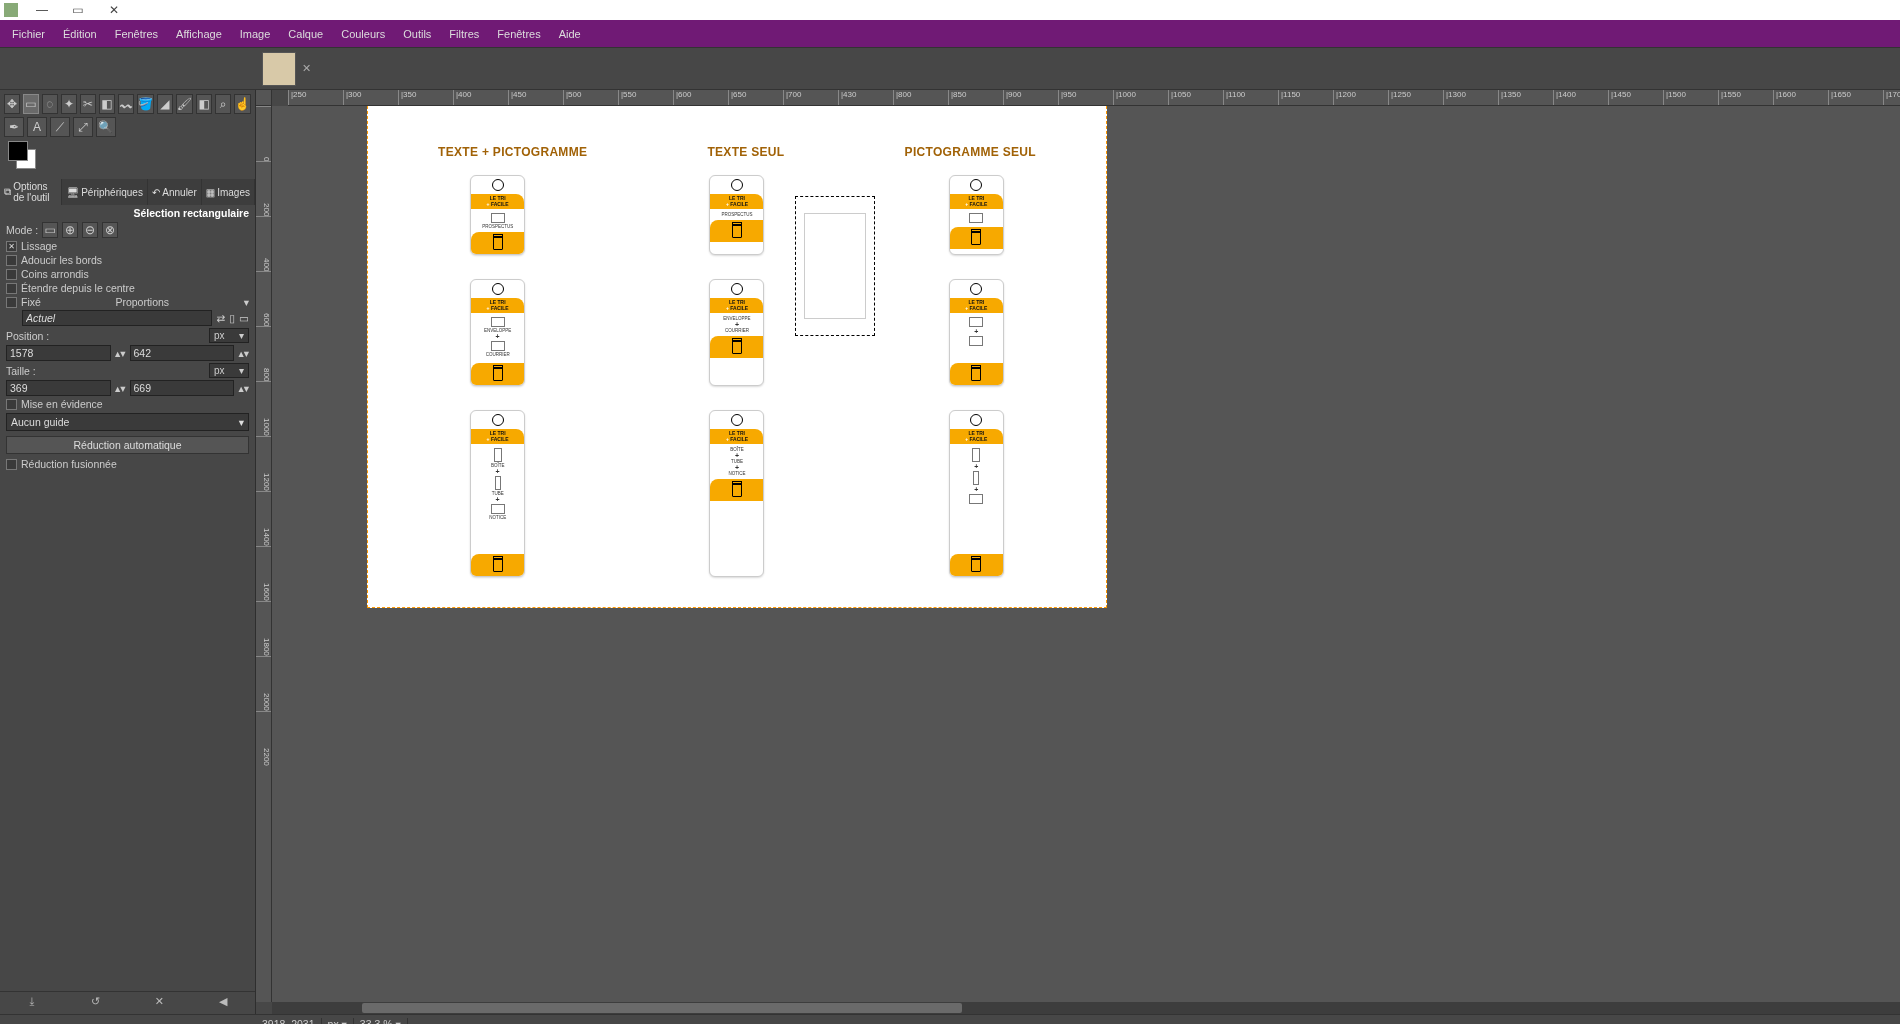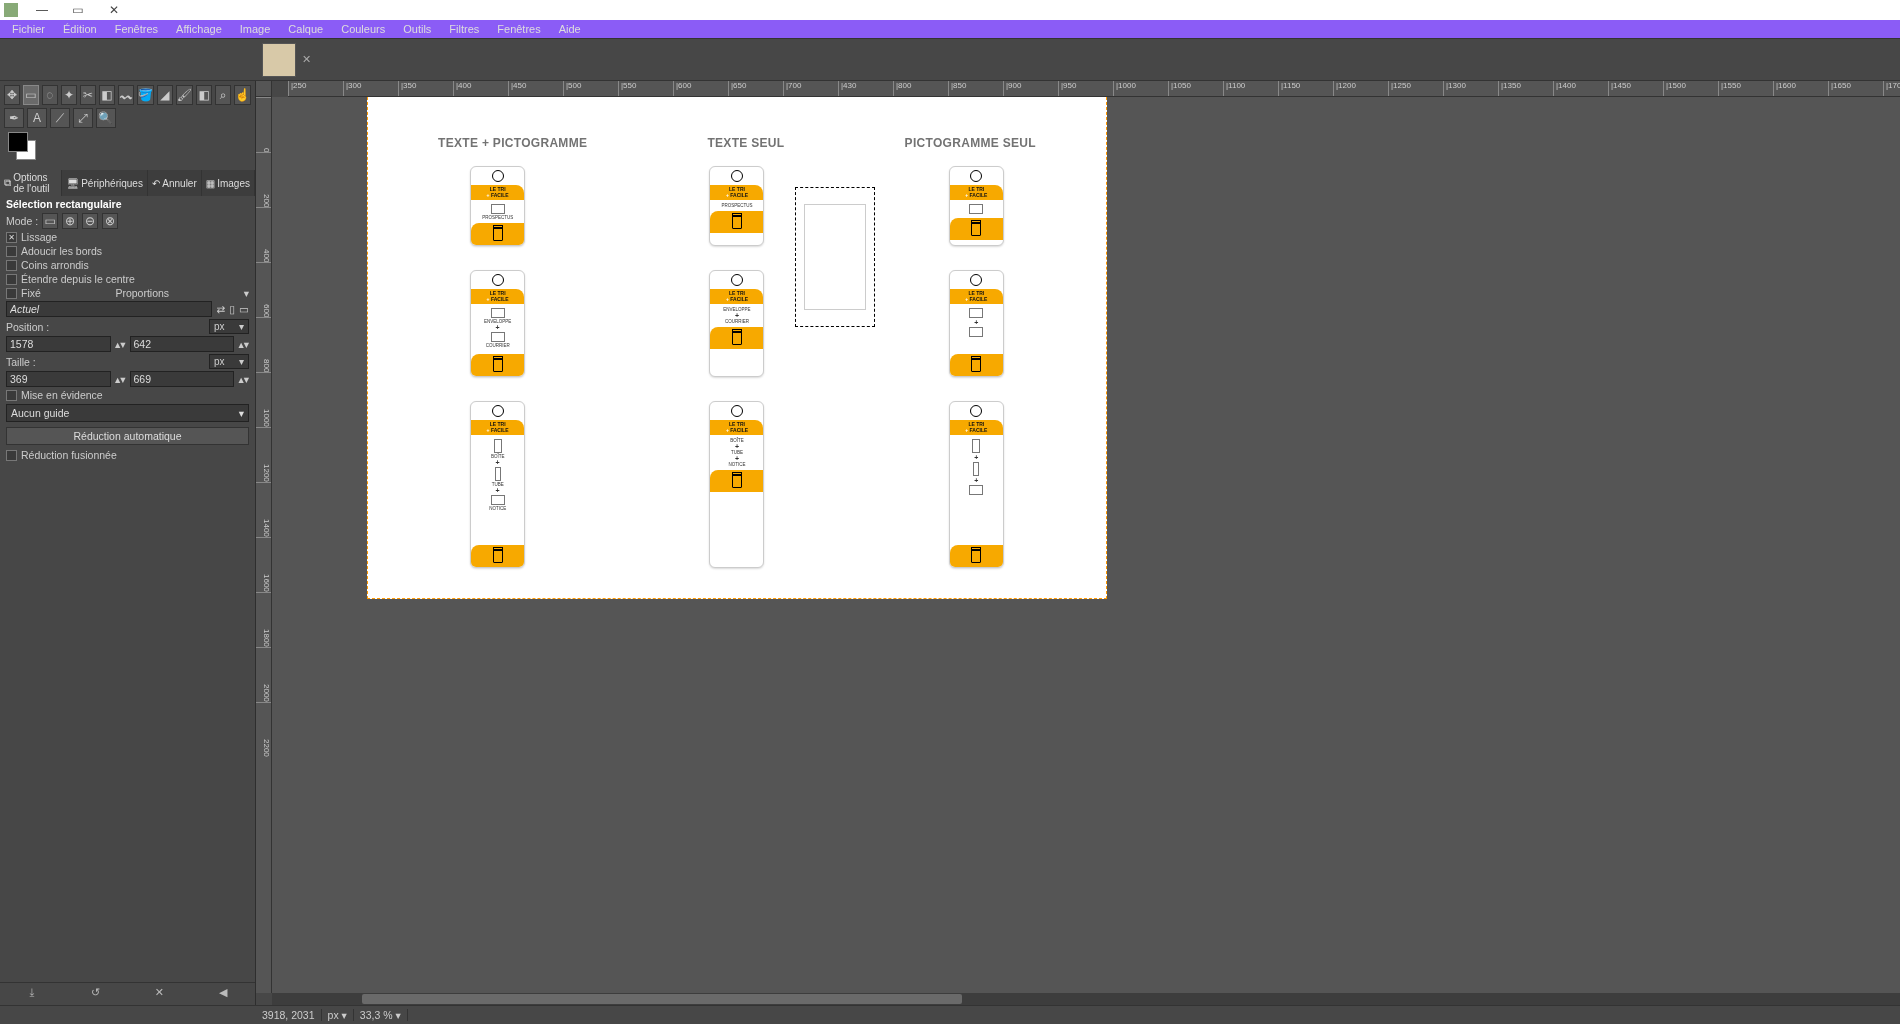--- a/index.html
+++ b/index.html
@@ -5,21 +5,21 @@
 * { margin: 0; padding: 0; box-sizing: border-box; font-family: "Segoe UI", Tahoma, sans-serif; }
 html, body { height: 100%; background: #474747; color: #ddd; overflow: hidden; font-size: 11px; }
 
 
 .titlebar { height: 20px; background: #fff; color: #000; display: flex; align-items: center; padding: 0 4px; }
 .titlebar .logo { width: 14px; height: 14px; background: #8a7; margin-right: 6px; }
 .titlebar .title { flex: 1; font-size: 11px; white-space: nowrap; overflow: hidden; }
 .titlebar .winbtn { width: 36px; text-align: center; font-size: 12px; color: #444; }
 
 
-.menubar { height: 19px; background: #8b5cf6; display: flex; align-items: center; padding: 0 4px; gap: 2px; border-bottom: 1px solid #333; }
+.menubar { height: 28px; background: #701a75; display: flex; align-items: center; padding: 0 4px; gap: 2px; border-bottom: 1px solid #333; }
 .menubar span { padding: 2px 8px; font-size: 11px; color: #ddd; }
 
 
 .topdock { height: 42px; background: #474747; display: flex; align-items: center; border-bottom: 1px solid #333; }
 .topdock .thumb { width: 34px; height: 34px; background: #d8c9a8; margin-left: 262px; border: 1px solid #555; }
 .topdock .x { color: #aaa; margin-left: 6px; font-size: 11px; }
 
 
 .main { display: flex; height: calc(100% - 20px - 20px - 42px - 18px); }
 
@@ -28,41 +28,41 @@
 .toolbox { padding: 4px; }
 .toolrow { display: flex; gap: 3px; margin-bottom: 3px; }
 .tool { width: 20px; height: 20px; background: #555; border: 1px solid #333; display: flex; align-items: center; justify-content: center; font-size: 12px; color: #ccc; }
 .tool.sel { background: #6a6a6a; border-color: #888; }
 .fgbg { width: 40px; height: 30px; position: relative; margin: 4px; }
 .fgbg .fg { position: absolute; top: 0; left: 0; width: 20px; height: 20px; background: #000; border: 1px solid #888; }
 .fgbg .bg { position: absolute; top: 8px; left: 8px; width: 20px; height: 20px; background: #fff; border: 1px solid #888; }
 .tabstrip { display: flex; background: #3d3d3d; font-size: 10px; }
 .tabstrip .tab { padding: 2px 4px; border-right: 1px solid #333; display: flex; align-items: center; gap: 2px; }
 .tabstrip .tab.sel { background: #474747; }
-.section-title { font-weight: bold; font-size: 10.5px; padding: 2px 6px; color: #fff; }
+.section-title { font-weight: bold; font-size: 10.5px; padding: 2px 6px; color: #fff; text-align: right; }
 .opt { display: flex; align-items: center; gap: 4px; padding: 1px 6px; font-size: 10.5px; color: #ccc; }
 .opt input[type=text] { background: #3a3a3a; border: 1px solid #222; color: #ddd; font-size: 10.5px; width: 100%; padding: 1px 3px; }
 .opt .half { width: 50%; }
 .opt .dd { background: #3a3a3a; border: 1px solid #222; padding: 1px 4px; font-size: 10px; display: flex; justify-content: space-between; align-items: center; width: 40px; }
 .opt .wide { flex: 1; text-align: center; }
 .checkbox { width: 11px; height: 11px; border: 1px solid #777; background: #3a3a3a; display: inline-flex; align-items: center; justify-content: center; font-size: 8px; }
 .checkbox.checked::after { content: "✕"; color: #ddd; }
 .btn-full { margin: 3px 6px; background: #555; border: 1px solid #333; text-align: center; padding: 2px 0; font-size: 10.5px; }
 .dd-full { margin: 2px 6px; background: #3a3a3a; border: 1px solid #222; padding: 2px 4px; font-size: 10.5px; display: flex; justify-content: space-between; }
 
 
 .canvaswrap { flex: 1; display: flex; flex-direction: column; background: #474747; position: relative; }
 .rulers-h { height: 16px; background: #555; display: flex; margin-left: 16px; overflow: hidden; font-size: 8px; color: #ccc; border-bottom: 1px solid #333; }
 .rulers-h span { width: 55px; border-left: 1px solid #888; padding-left: 2px; }
 .canvasrow { flex: 1; display: flex; overflow: hidden; }
 .rulers-v { width: 16px; background: #555; font-size: 8px; color: #ccc; display: flex; flex-direction: column; border-right: 1px solid #333; }
 .rulers-v span { height: 55px; border-top: 1px solid #888; writing-mode: vertical-rl; text-align: right; padding-top: 2px; }
 .canvas { flex: 1; background: #555; position: relative; overflow: hidden; }
 .page { position: absolute; top: -10px; left: 95px; width: 740px; background: #fff; color: #000; padding: 0 10px 30px; border: 1px dashed #f90; }
-.page-headrow { display: flex; justify-content: space-around; padding: 48px 0 16px; font-size: 12px; font-weight: bold; color: #737373; letter-spacing: .3px; }
+.page-headrow { display: flex; justify-content: space-around; padding: 48px 0 16px; font-size: 12px; font-weight: bold; color: #a16207; letter-spacing: .3px; }
 .grid { display: grid; grid-template-columns: repeat(3, 1fr); justify-items: center; row-gap: 24px; }
 
 
 .tile { width: 55px; background: #fff; border: 1px solid #ccc; border-radius: 6px; overflow: hidden; position: relative; box-shadow: 0 1px 2px rgba(0,0,0,.15); }
 .tile .tophead { height: 18px; display: flex; align-items: center; justify-content: center; }
 .tile .circ { width: 12px; height: 12px; border: 1.5px solid #000; border-radius: 50%; position: relative; }
 .tile .band { background: #f7a900; padding: 2px 0; text-align: center; font-size: 5px; font-weight: bold; line-height: 1.1; color: #111; border-radius: 0 8px 0 0; }
 .tile .band .plus { color: #fff; }
 .tile .body { background: #fff; text-align: center; font-size: 4.5px; color: #333; padding: 3px 0; }
 .tile .body .ico { width: 14px; height: 10px; border: 1px solid #777; margin: 1px auto; }
@@ -180,21 +180,21 @@
         <span class="checkbox"></span>
         <span>Étendre depuis le centre</span>
       </div>
     <div class="opt">
         <span class="checkbox"></span>
         <span>Fixé</span>
         <span class="wide">Proportions</span> 
         <span>▾</span>
       </div>
     <div class="opt">
-        <input type="text" style="font-style: italic;" value="Actuel"> 
+        <input type="text" style="font-style: italic; margin-left: 16px;" value="Actuel"> 
         <span>⇄</span> 
         <span>▯</span> 
         <span>▭</span>
       </div>
     <div class="opt">
         <span>Position :</span>
         <span class="wide"></span>
         <span class="dd"><span>px</span>▾</span>
       </div>
     <div class="opt">

